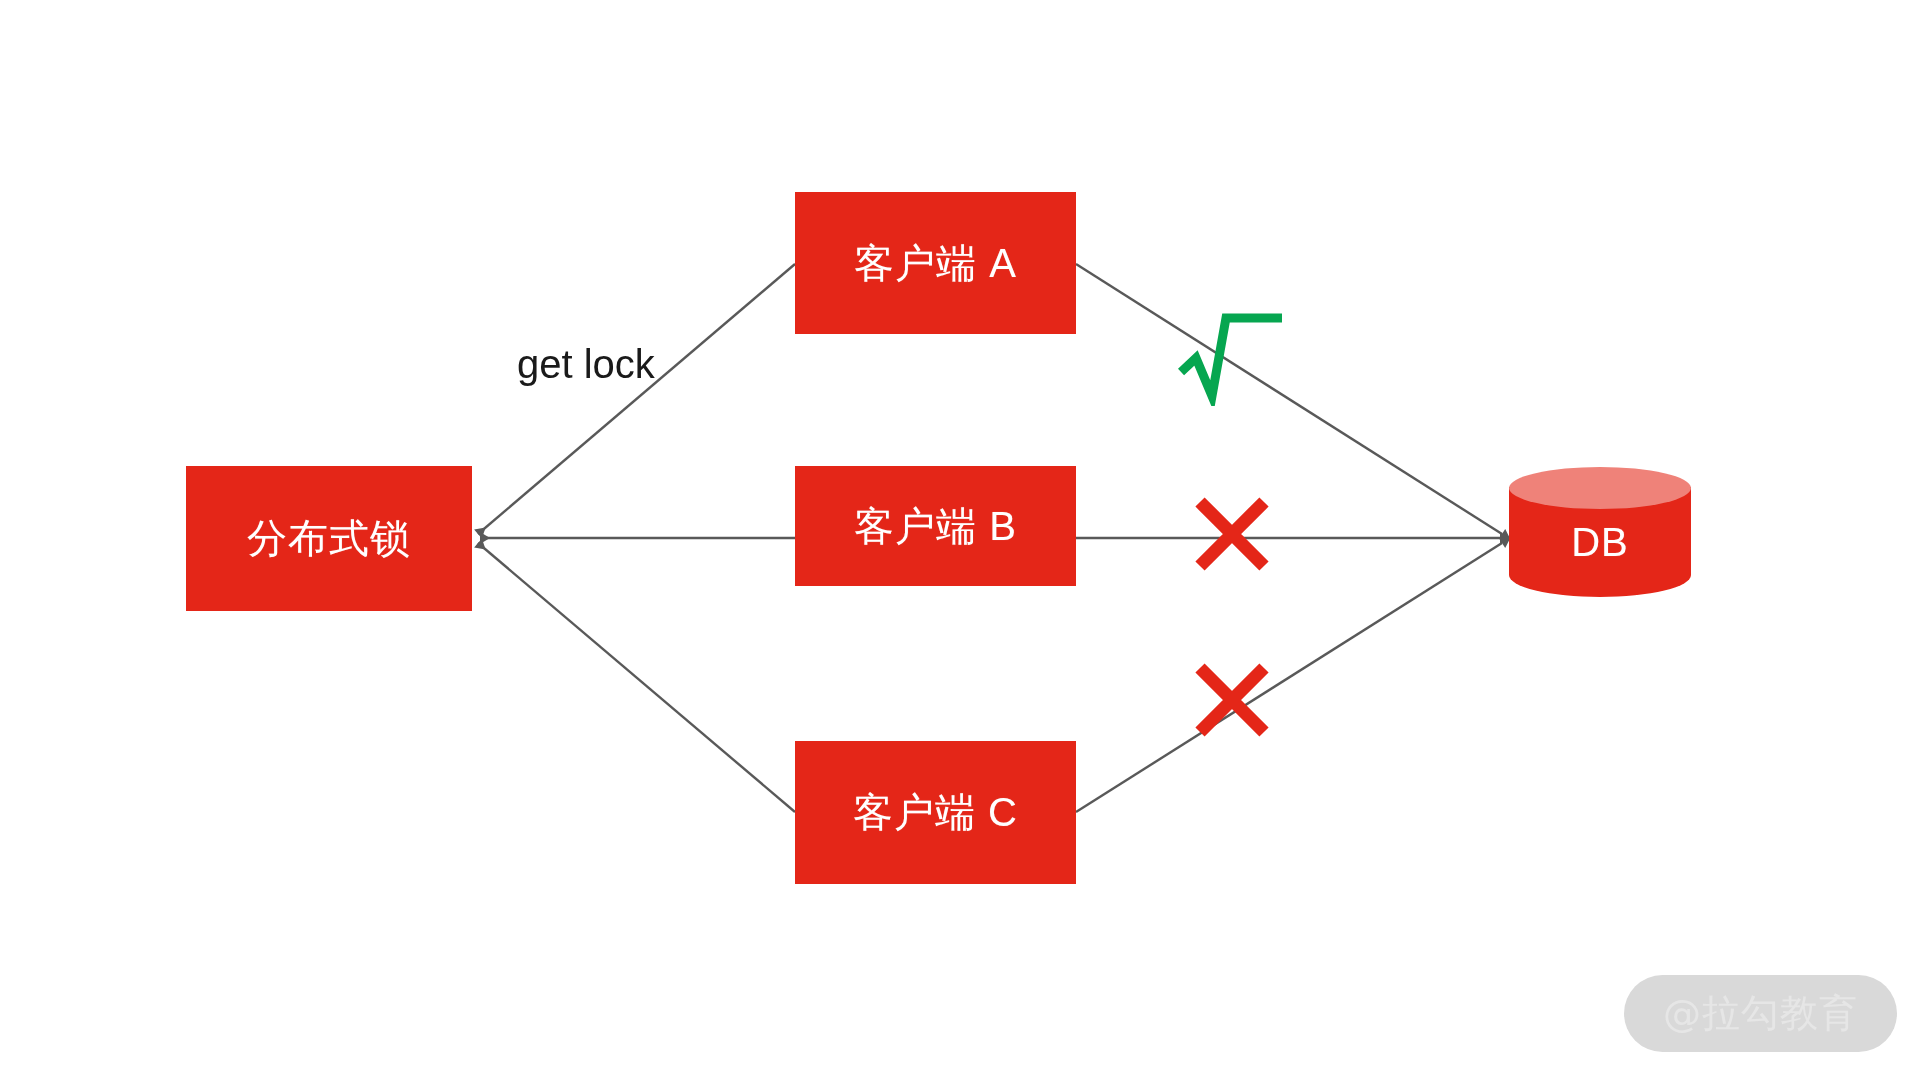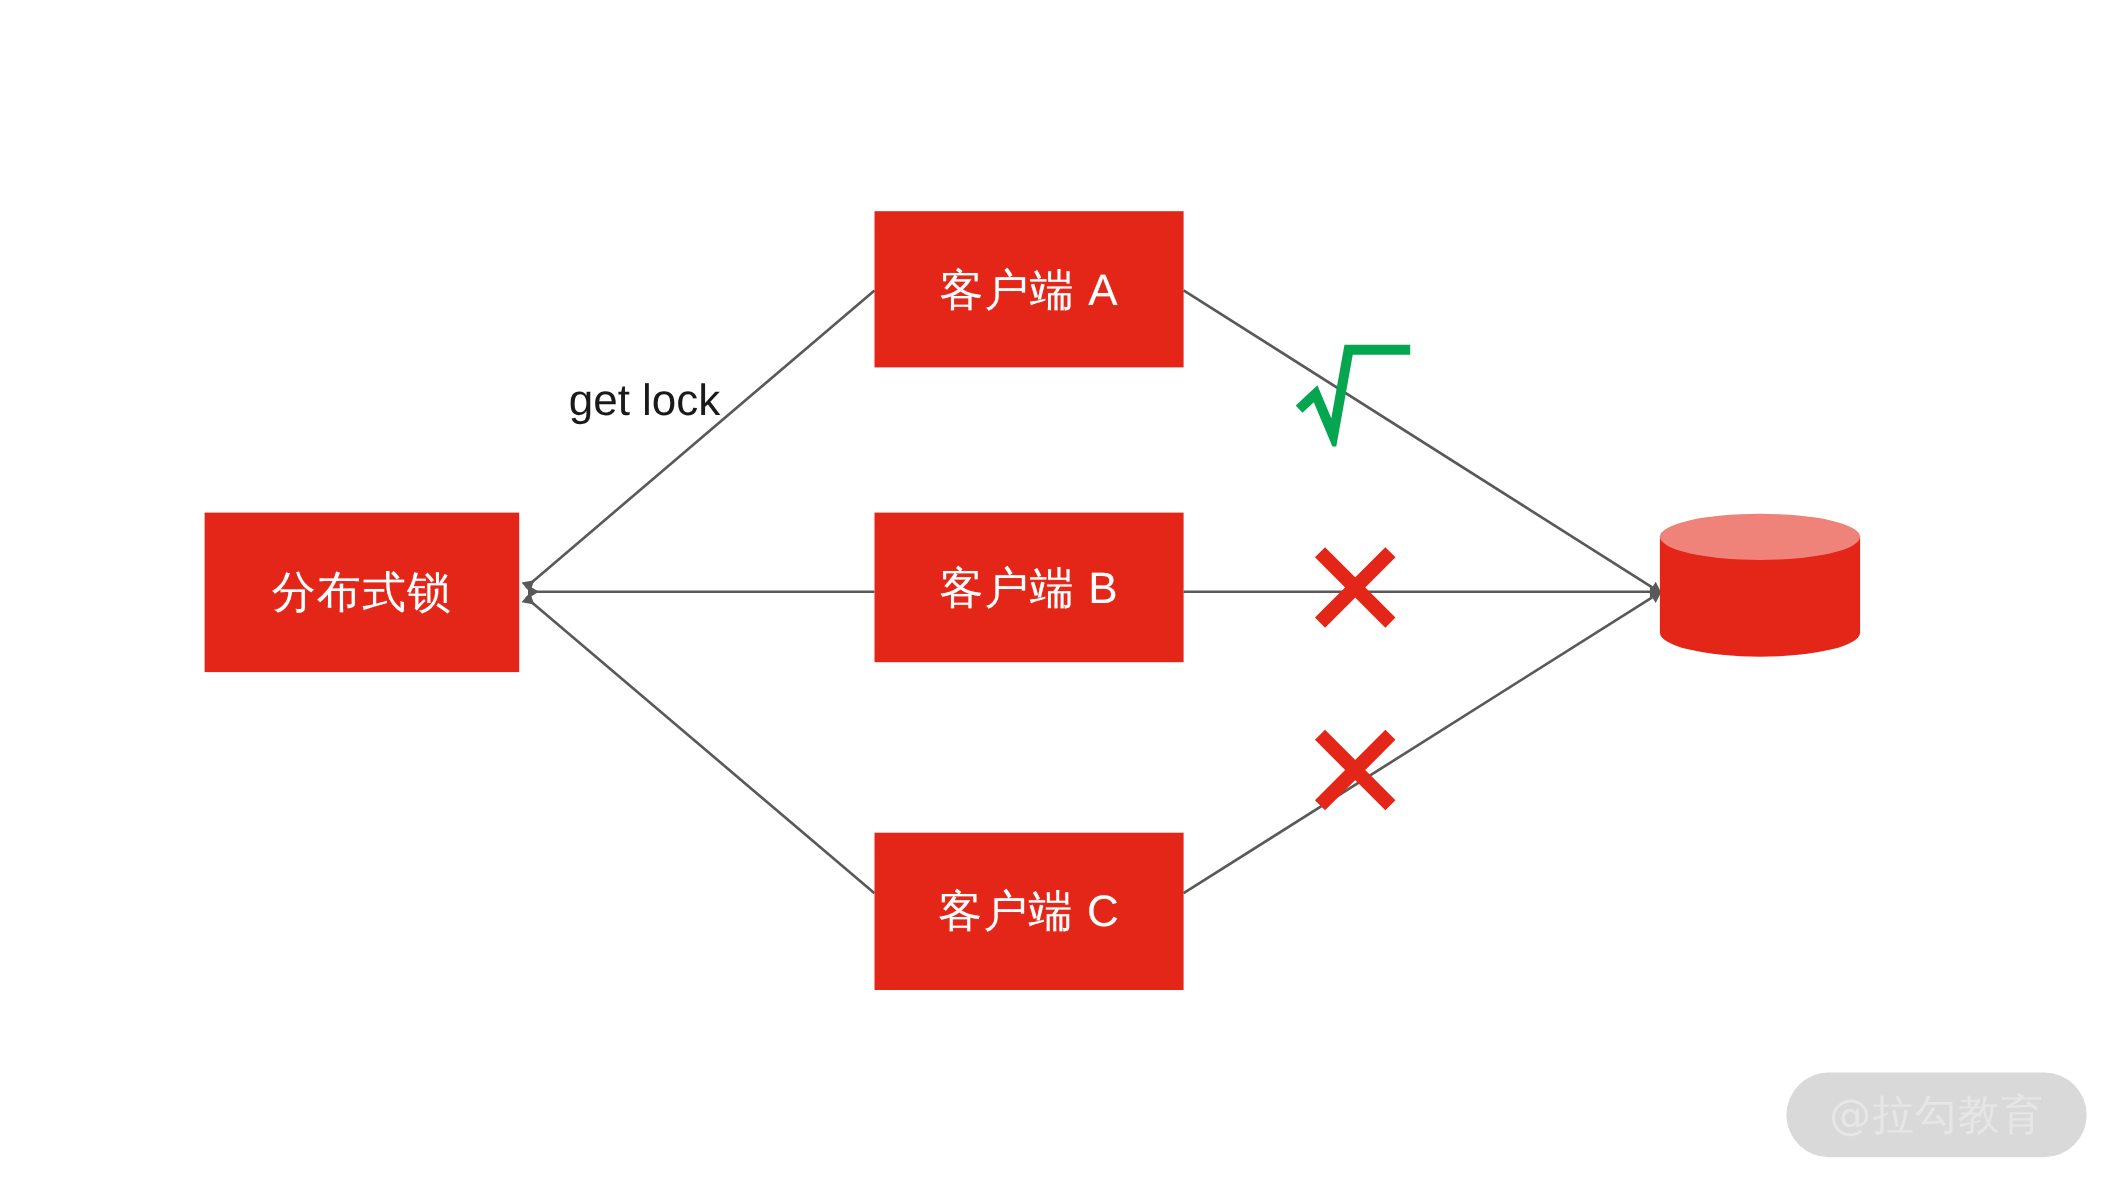--- a/index.html
+++ b/index.html
@@ -38,22 +38,22 @@
   .node-label {
     color: #ffffff;
     font-size: 40px;
     font-weight: 400;
     letter-spacing: 1px;
     white-space: nowrap;
     text-shadow: 0 0 1px rgba(255,255,255,0.35);
   }
   #node-lock   { left: 186px; top: 466px; width: 286px; height: 145px; }
   #node-client-a { left: 795px; top: 192px; width: 281px; height: 142px; }
-  #node-client-b { left: 795px; top: 466px; width: 281px; height: 136px; }
-  #node-client-c { left: 795px; top: 741px; width: 281px; height: 143px; margin-top: 16px; }
+  #node-client-b { left: 795px; top: 466px; width: 281px; height: 120px; }
+  #node-client-c { left: 795px; top: 741px; width: 281px; height: 143px; }
 
   
   #node-db {
     position: absolute;
     left: 1509px;
     top: 467px;
     width: 182px;
     height: 138px;
   }
   #node-db .cyl-body {
@@ -170,20 +170,21 @@
     <span class="node-label">客户端 B</span>
   </div>
 
   <div class="node-box" id="node-client-c">
     <span class="node-label">客户端 C</span>
   </div>
 
   <div id="node-db">
     <div class="cyl-body"></div>
     <div class="cyl-top"></div>
+    <div class="cyl-label">DB</div>
   </div>
 
   <div id="edge-label-get-lock">get lock</div>
 
   <svg class="mark" id="mark-check-a" viewBox="0 0 110 110" xmlns="http://www.w3.org/2000/svg">
     <path d="M 3 76 L 18 62 L 34 100 L 48 22 L 104 22" fill="none" stroke="#06a650" stroke-width="9" stroke-linecap="butt" stroke-linejoin="miter"></path>
   </svg>
 
   <svg class="mark" id="mark-cross-b" viewBox="0 0 84 84" xmlns="http://www.w3.org/2000/svg">
     <path d="M 10 10 L 74 74 M 74 10 L 10 74" fill="none" stroke="#e42618" stroke-width="13" stroke-linecap="butt"></path>

